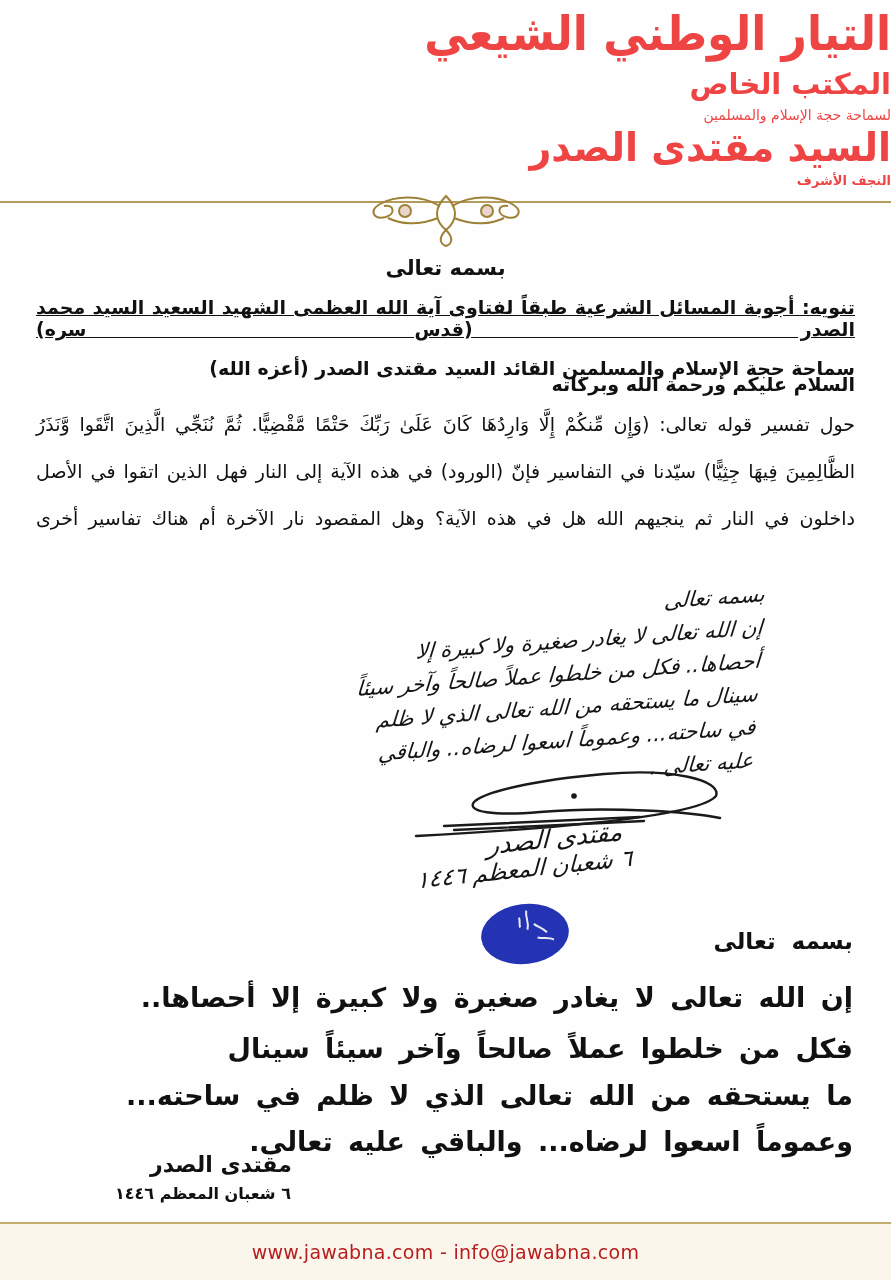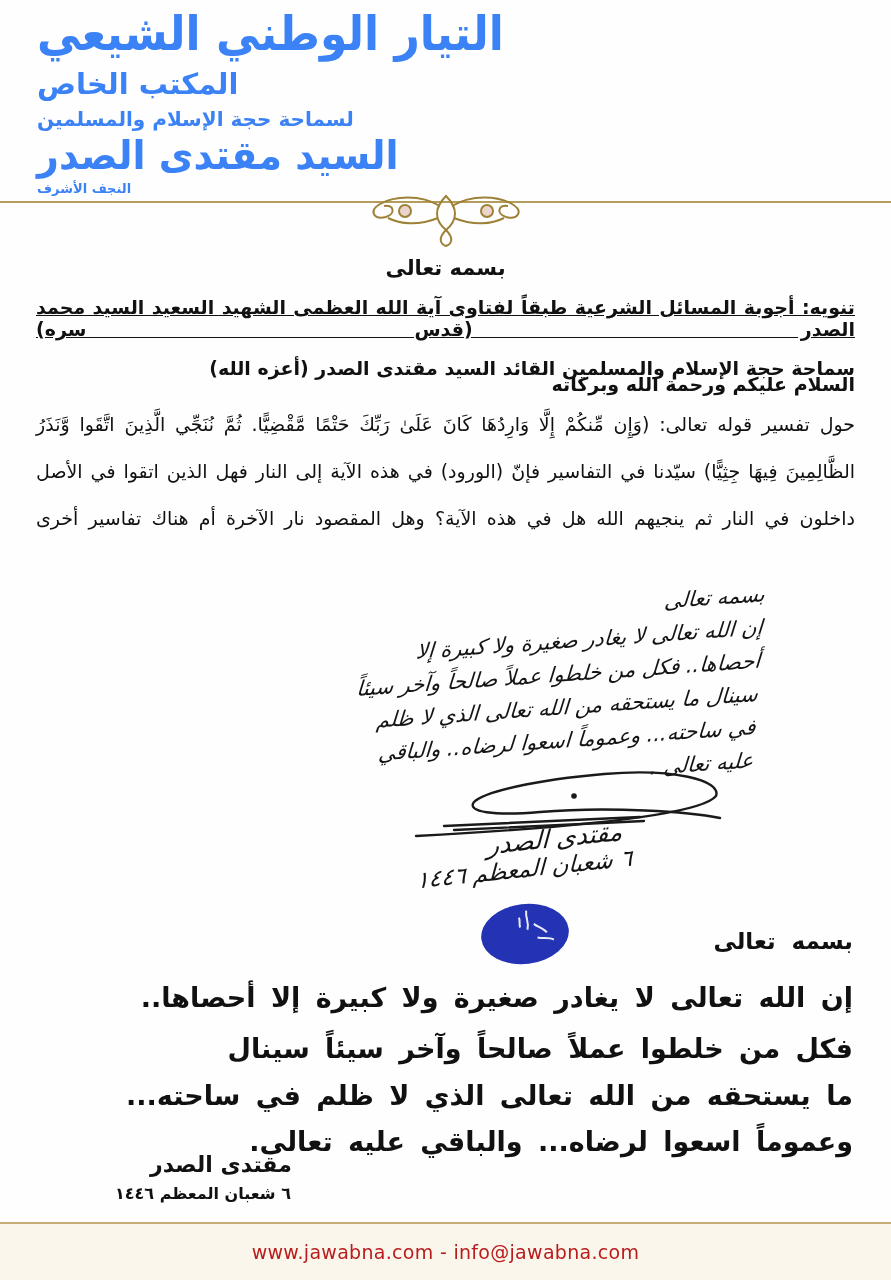--- a/index.html
+++ b/index.html
@@ -3,24 +3,24 @@
 <meta charset="utf-8">
 <style>
   * { margin:0; padding:0; box-sizing:border-box; }
   body { background:#888; display:flex; justify-content:center; }
   .page {
     position:relative; width:891px; height:1280px; background:#fefefe;
     font-family:"DejaVu Sans", sans-serif; direction:rtl; overflow:hidden;
     color:#111;
   }
   
-  .letterhead { position:absolute; top:8px; left:0; right:0; text-align:left; color:#3b82f6;margin-left:37px; }
+  .letterhead { position:absolute; top:8px; left:0; right:0; text-align:right; color:#ef4444; }
   .lh1 { font-size:44px; font-weight:bold; letter-spacing:-1px; transform:scaleY(1.08); }
   .lh2 { font-size:29px; font-weight:bold; margin-top:8px; }
-  .lh3 { font-size:20px; font-weight:bold; margin-top:6px; }
+  .lh3 { font-size:14px; font-weight:normal; margin-top:6px; }
   .lh4 { font-size:38px; font-weight:bold; margin-top:2px; transform:scaleY(1.05); }
   .lh5 { font-size:13px; font-weight:bold; margin-top:4px; }
   
   .rule-top { position:absolute; top:201px; left:0; width:891px; height:2px; background:#b49c5d; }
   .ornament { position:absolute; top:190px; left:360px; width:172px; height:58px; }
   
   .basmala1 { position:absolute; top:256px; left:0; right:0; text-align:center; font-weight:bold; font-size:21px; }
   .line-just { position:absolute; right:36px; left:36px; font-size:19px; text-align:justify; text-align-last:justify; }
   .line-right { position:absolute; right:36px; left:36px; font-size:19px; text-align:right; }
   .notice1 { top:296px; font-weight:bold;text-decoration:underline; }

